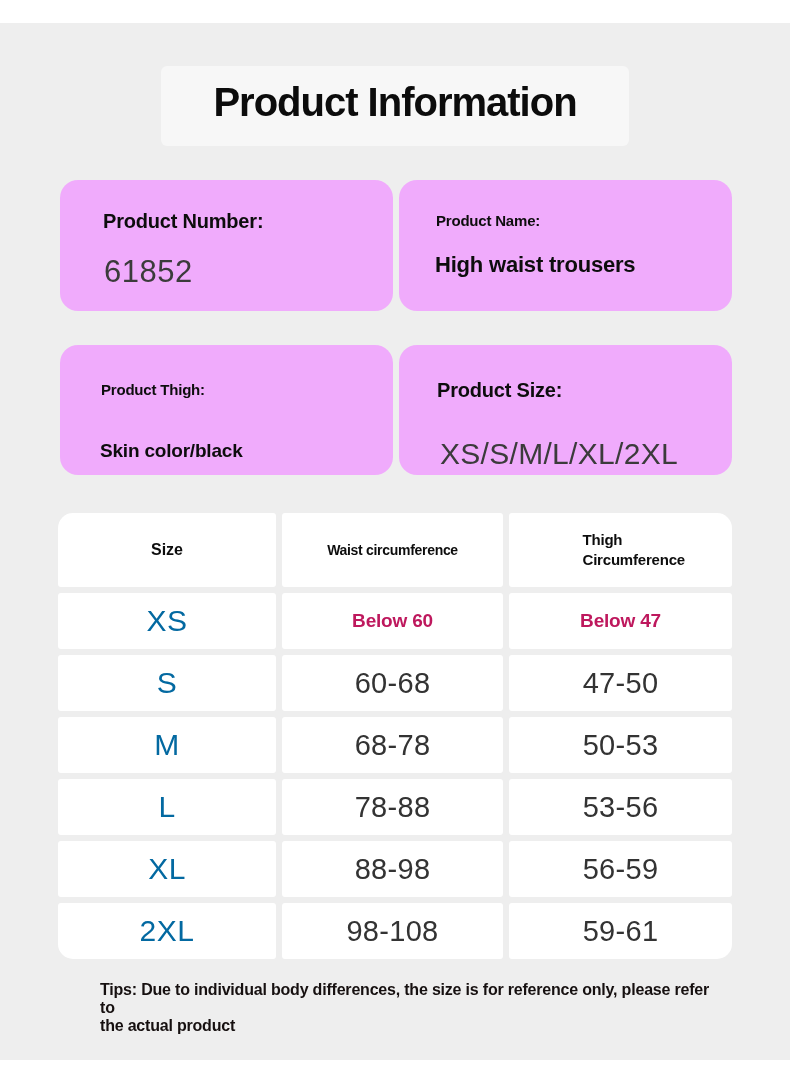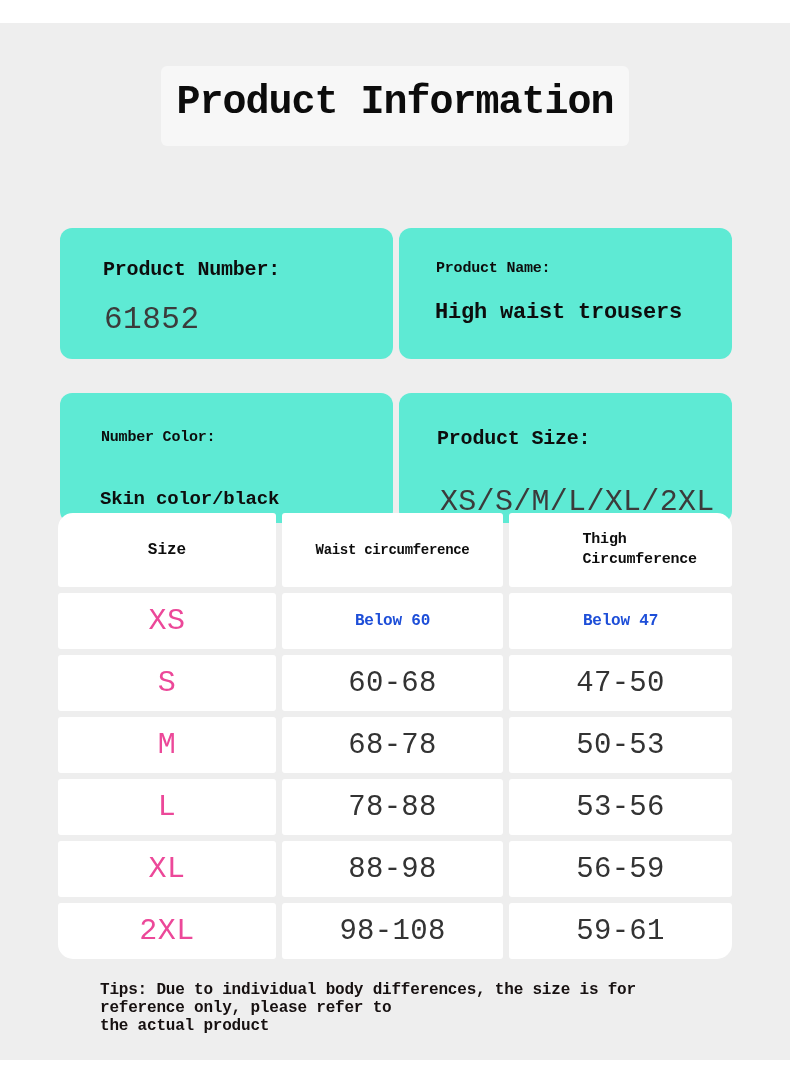--- a/index.html
+++ b/index.html
@@ -2,21 +2,21 @@
 <html><head>
 <meta charset="utf-8">
 <style>
   html, body { margin: 0; padding: 0; background: #ffffff; }
   .canvas {
     position: relative;
     width: 790px;
     height: 1079px;
     background: #ffffff;
     overflow: hidden;
-    font-family: Liberation Mono, monospace;
+    font-family: Liberation Sans, sans-serif;
     -webkit-font-smoothing: antialiased;
   }
   .gray-area {
     position: absolute;
     left: 0; top: 23px;
     width: 790px; height: 1037px;
     background: #eeeeee;
   }
   .strip { position: absolute; left: 0; width: 790px; background: #ffffff; }
   .strip-top { top: 0; height: 23px; }
@@ -37,23 +37,22 @@
     margin: 0;
     text-align: center;
     font-size: 40px;
     font-weight: bold;
     letter-spacing: -1px;
     color: #0c0c0c;
   }
 
   .card {
     position: absolute;
-    background: #5eead4;
-    border-radius: 12px;
-    margin-top: 48px;
+    background: #f0abfc;
+    border-radius: 18px;
   }
   .card-r1 { top: 180px; height: 131px; width: 333px; }
   .card-r2 { top: 345px; height: 130px; width: 333px; }
   .card-left { left: 60px; }
   .card-right { left: 399px; }
 
   .card .label {
     position: absolute;
     font-weight: bold;
     color: #0d0d0d;
@@ -106,23 +105,23 @@
   .hdr-thigh-inner {
     width: 120px;
     font-size: 15px;
     font-weight: bold;
     color: #0d0d0d;
     text-align: left;
     line-height: 20px;
     letter-spacing: -0.2px;
     margin-left: 44px;
   }
-  .d-size { font-size: 30px; color: #ec4899; letter-spacing: 0.5px; }
+  .d-size { font-size: 30px; color: #0369a1; letter-spacing: 0.5px; }
   .d-val  { font-size: 29px; color: #333333; letter-spacing: 0.3px; }
-  .d-bold { font-size: 16px; font-weight: bold; color: #1d4ed8; letter-spacing: -0.2px; }
+  .d-bold { font-size: 19px; font-weight: bold; color: #be185d; letter-spacing: -0.2px; }
 
   .tips {
     position: absolute;
     left: 100px; top: 981px;
     width: 610px;
     font-size: 16px;
     font-weight: bold;
     color: #161010;
     line-height: 18px;
     letter-spacing: -0.2px;
@@ -143,21 +142,21 @@
   <div class="card card-r1 card-left" id="card-number">
     <div class="label lbl-lg">Product Number:</div>
     <div class="value val-plain">61852</div>
   </div>
   <div class="card card-r1 card-right" id="card-name">
     <div class="label lbl-sm">Product Name:</div>
     <div class="value val-bold">High waist trousers</div>
   </div>
 
   <div class="card card-r2 card-left" id="card-color">
-    <div class="label lbl-sm">Number Color:</div>
+    <div class="label lbl-sm">Product Thigh:</div>
     <div class="value val-bold">Skin color/black</div>
   </div>
   <div class="card card-r2 card-right" id="card-size">
     <div class="label lbl-lg">Product Size:</div>
     <div class="value val-plain">XS/S/M/L/XL/2XL</div>
   </div>
 
   <div class="size-table">
 
     <div class="cell tl">

